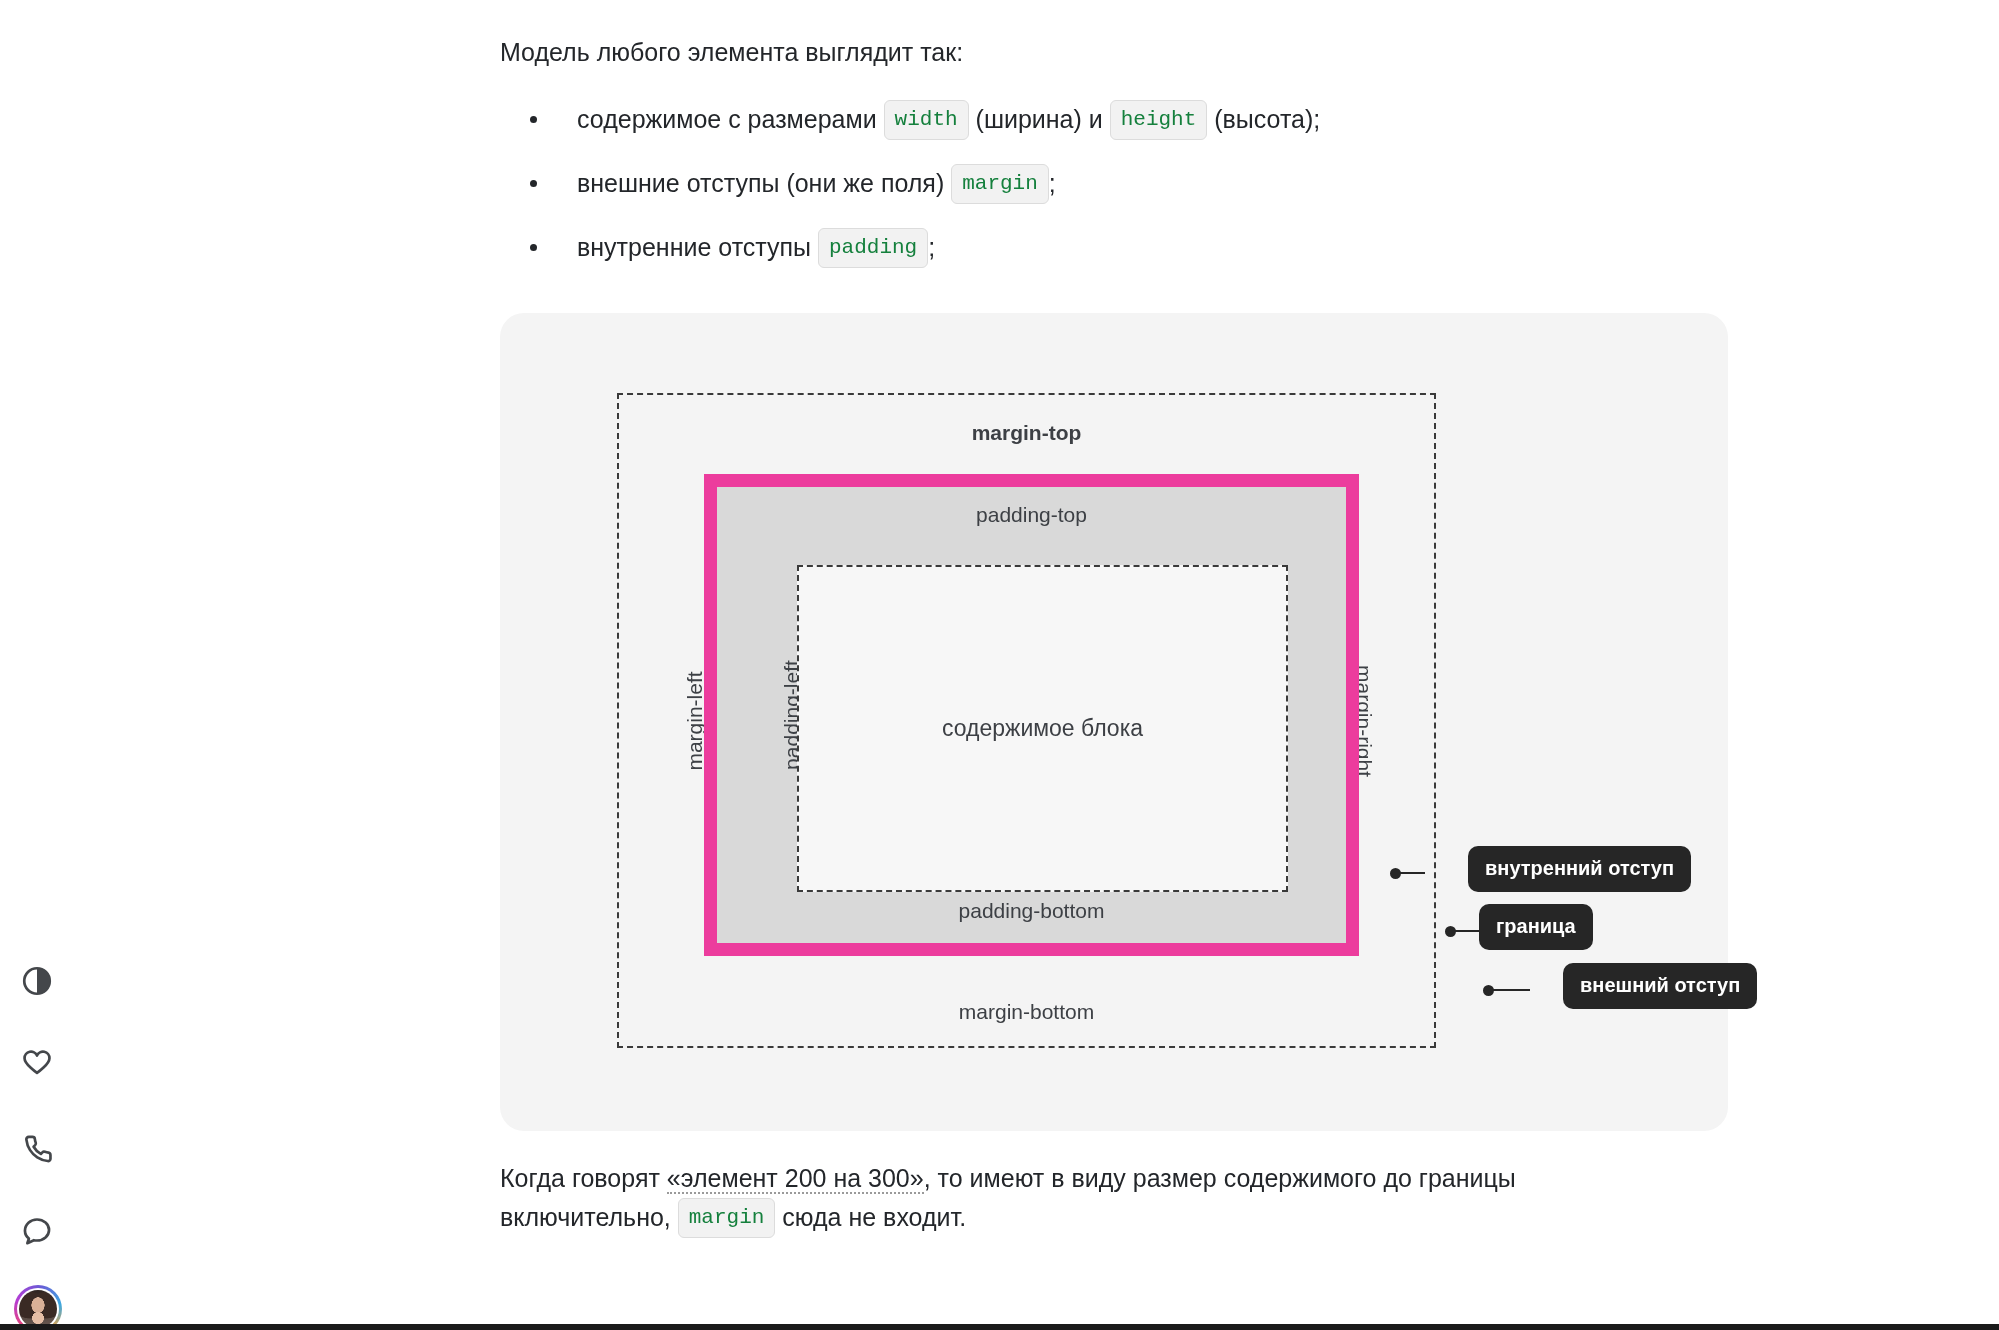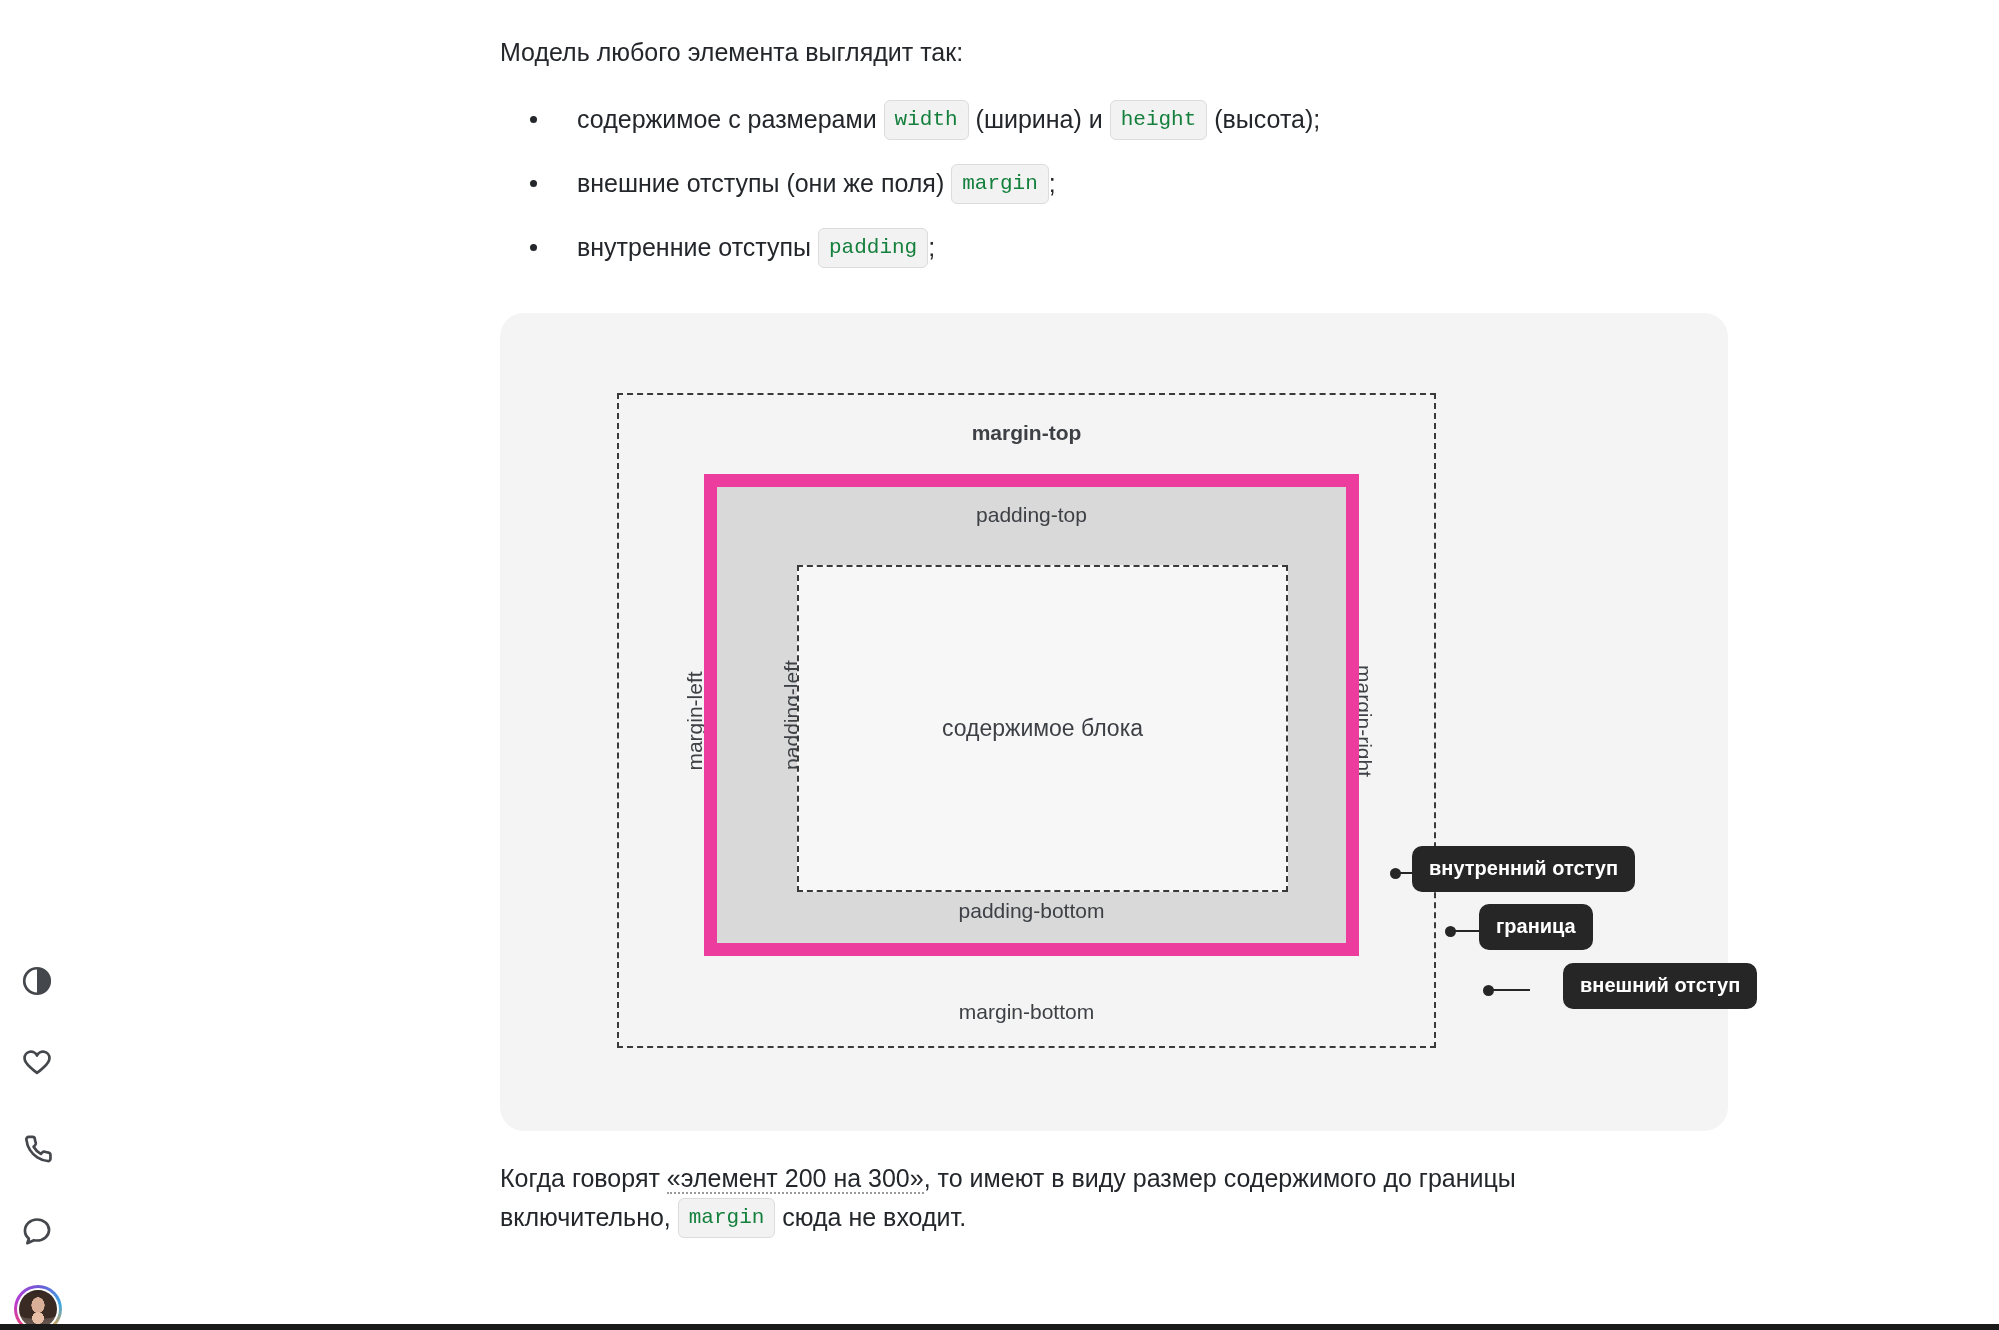--- a/index.html
+++ b/index.html
@@ -179,21 +179,21 @@
     display: inline-block;
     background: #262626;
     color: #ffffff;
     font-size: 20px;
     font-weight: 700;
     border-radius: 10px;
     padding: 11px 17px 12px;
     white-space: nowrap;
     z-index: 6;
   }
-  .tip-padding { left: 912px; top: 533px; }
+  .tip-padding { left: 968px; top: 533px; }
   .tip-border  { left: 979px; top: 591px; }
   .tip-margin  { left: 1063px; top: 650px; }
 
   .connector {
     position: absolute;
     height: 2px;
     background: #262626;
     z-index: 5;
   }
   .connector::before {

